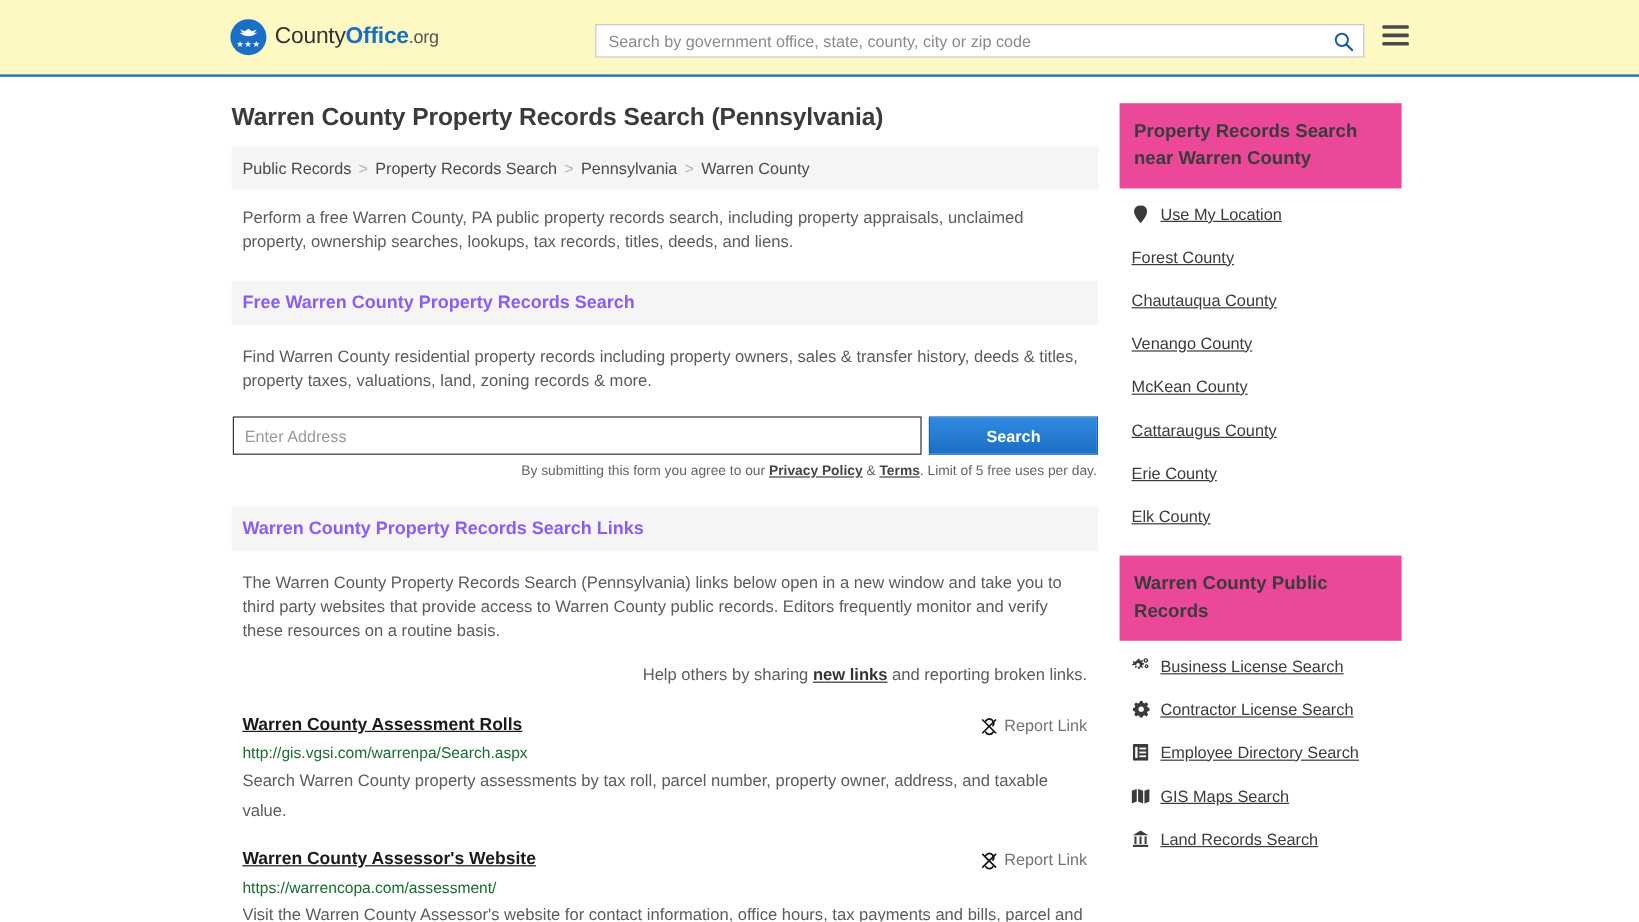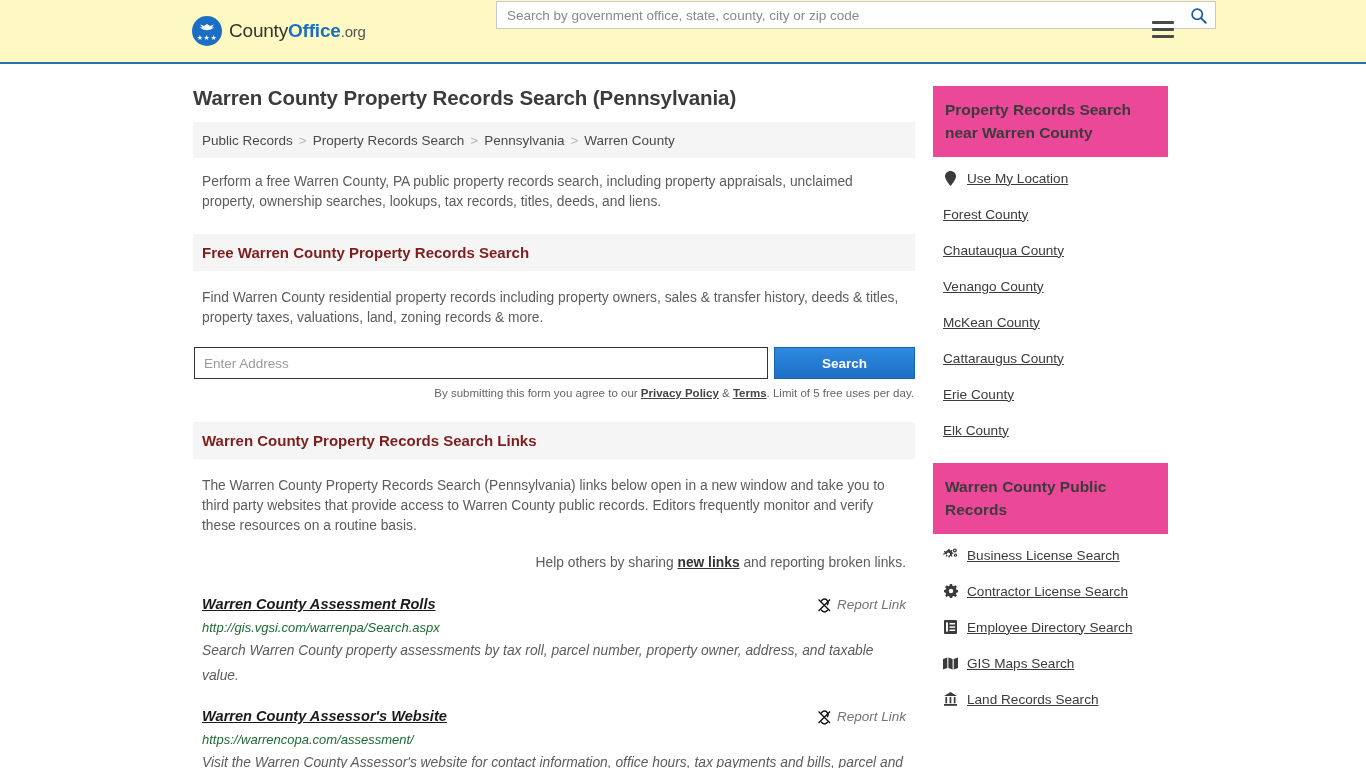--- a/index.html
+++ b/index.html
@@ -39,22 +39,22 @@
     position: absolute; left: 50%; bottom: 5px; transform: translateX(-50%);
     color: #fff; font-size: 7px; letter-spacing: 0.5px; line-height: 7px;
     white-space: nowrap;
   }
   .logo-text { font-size: 19px; color: #333; letter-spacing: -0.2px; }
   .logo-text .b { color: #1a6fc4; font-weight: bold; }
   .logo-text .c { color: #333; }
   .logo-text .org { color: #555; font-size: 15px; }
 
   .search-wrap {
-    position: absolute; left: 496px; top: 1px;
-    width: 720px; height: 28px;
+    position: absolute; left: 496px; top: 20px;
+    width: 641px; height: 28px;
     background: #ffffff;
     border: 1px solid #c9c9c9;
     display: flex; align-items: center;
   }
   .search-input {
     flex: 1; height: 100%;
     border: 0; outline: 0;
     padding: 0 10px;
     font-size: 13.5px;
     color: #333;
@@ -105,21 +105,21 @@
   p.intro {
     font-size: 13.8px; color: #5c5c5c; line-height: 20px;
     padding: 0 9px; margin-bottom: 22px;
   }
 
   .sec-head {
     background: #f5f5f5;
     height: 37px;
     display: flex; align-items: center;
     padding-left: 9px;
-    font-size: 15px; font-weight: bold; color: #7f1d1d;
+    font-size: 15px; font-weight: bold; color: #8b5cf6;
   }
 
   p.body-text {
     font-size: 13.8px; color: #5c5c5c; line-height: 20px;
     padding: 0 9px; margin-top: 17px;
   }
   p.body-text a { color: #333; text-decoration: underline; font-weight: bold; }
 
   
   .form-row { display: flex; margin-top: 19px; padding-left: 1px; gap: 6px; }
@@ -141,21 +141,21 @@
     cursor: pointer;
     font-family: "Liberation Sans", sans-serif;
   }
   .legal {
     text-align: right; font-size: 11.5px; color: #666;
     margin-top: 8px; padding-right: 1px;
   }
   .legal a { color: #444; text-decoration: underline; font-weight: bold; }
 
   
-  .result { margin-top: 23px; padding: 0 9px; font-style: italic; }
+  .result { margin-top: 23px; padding: 0 9px; }
   .result-head { display: flex; align-items: flex-start; justify-content: space-between; }
   .result-title {
     font-size: 14.6px; font-weight: bold; color: #1a1a1a;
     text-decoration: underline; cursor: pointer;
   }
   .report-link {
     display: flex; gap: 4px;
     font-size: 13.5px; color: #737373; cursor: pointer; white-space: nowrap;
     padding-top: 1px;
   }

